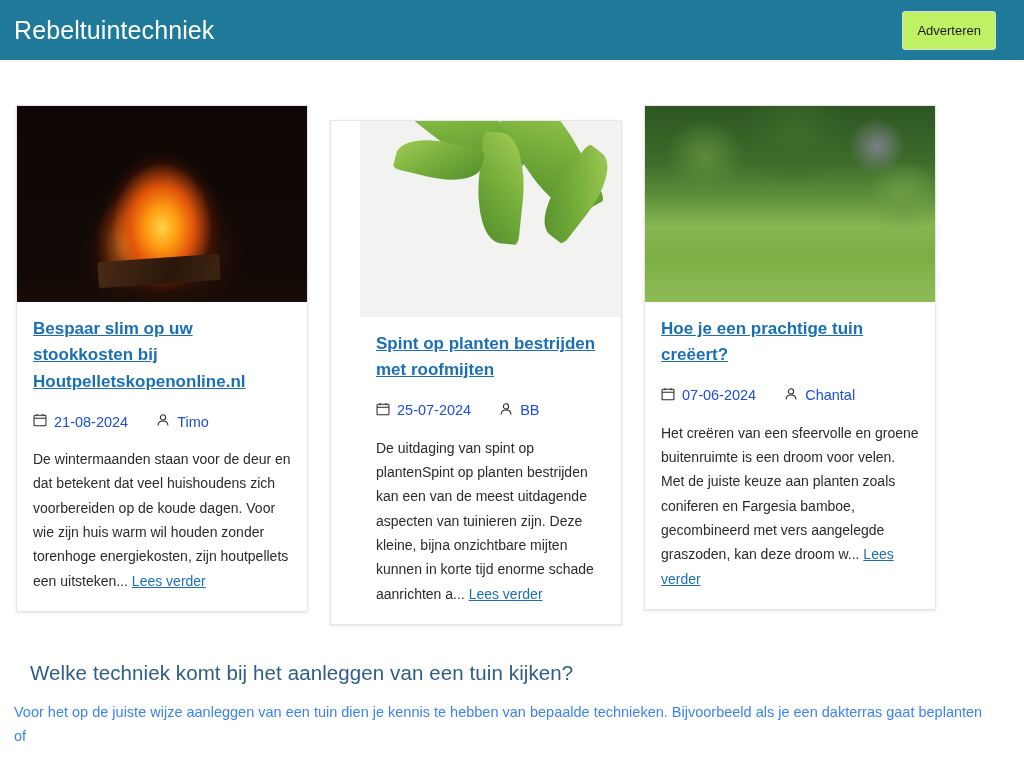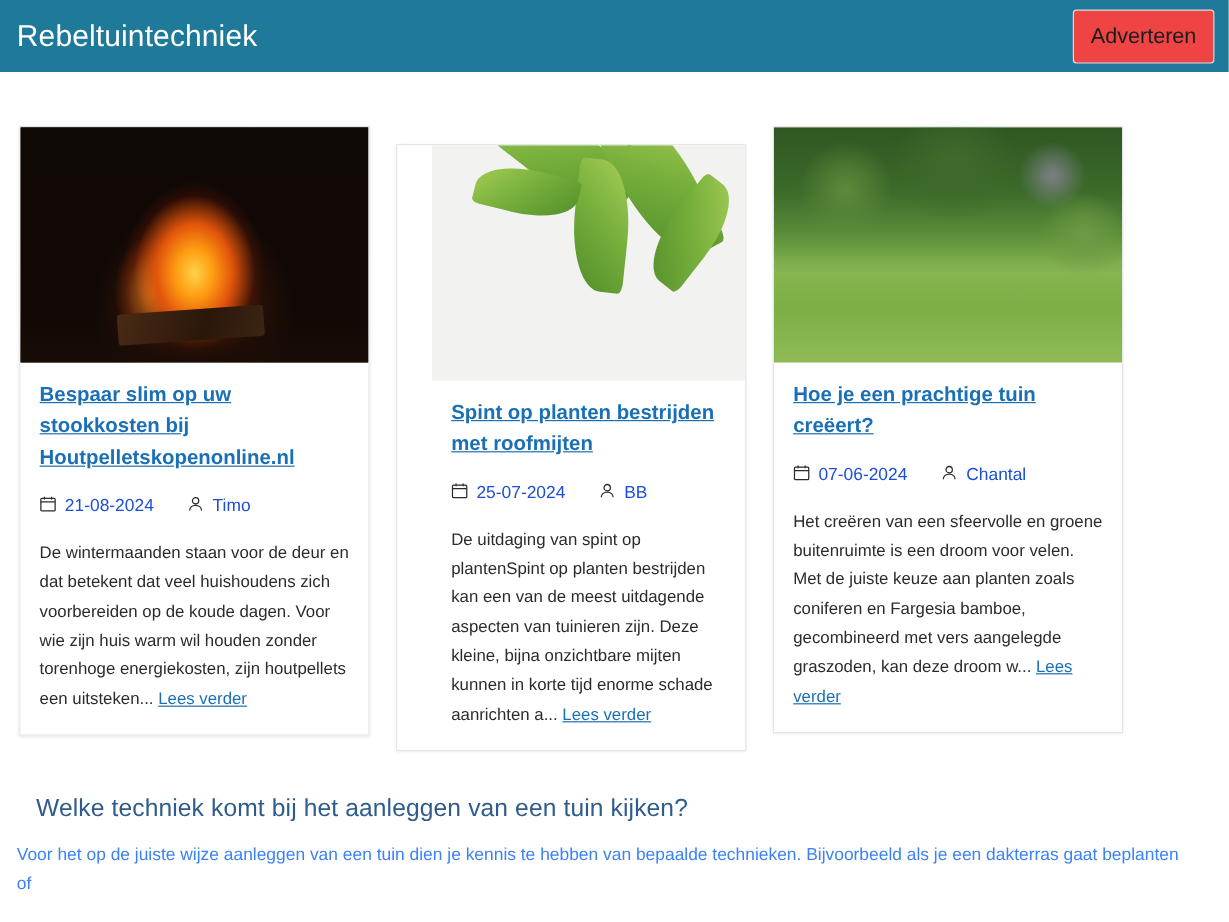--- a/index.html
+++ b/index.html
@@ -11,35 +11,35 @@
     font-family: "Liberation Sans", sans-serif;
   }
 
   
   .site-header {
     height: 60px;
     background: #1f7a99;
     display: flex;
     align-items: center;
     justify-content: space-between;
-    padding: 0 12px 0 14px;
+    padding: 0 28px 0 14px;
   }
   .site-title {
     color: #ffffff;
     font-size: 25px;
     font-weight: normal;
     letter-spacing: .1px;
     line-height: 1;
   }
   .advert-btn {
-    background: #ef4444;
+    background: #bef264;
     color: #1b1b1b;
     border: 1px solid #dcdcdc;
     border-radius: 3px;
-    font-size: 18px;
+    font-size: 13px;
     padding: 11px 14px;
     cursor: pointer;
     font-family: "Liberation Sans", sans-serif;
   }
 
   
   .cards-row {
     display: flex;
     gap: 22px;
     padding: 45px 16px 0 16px;

